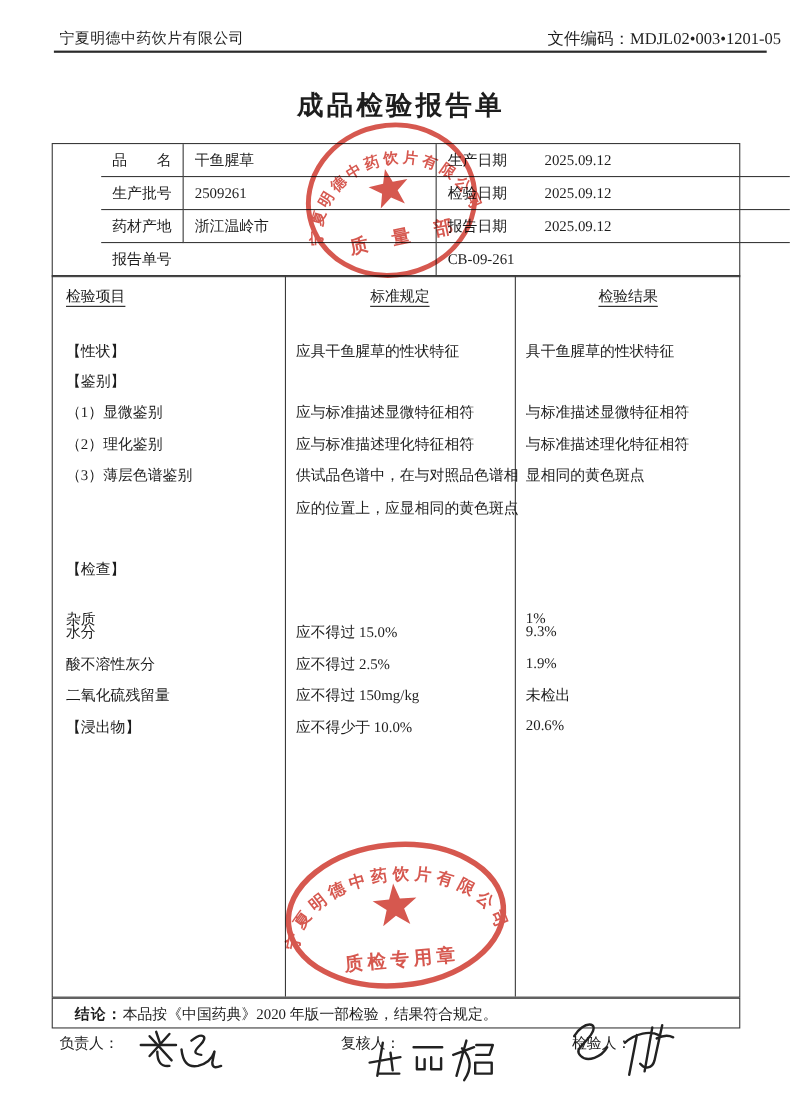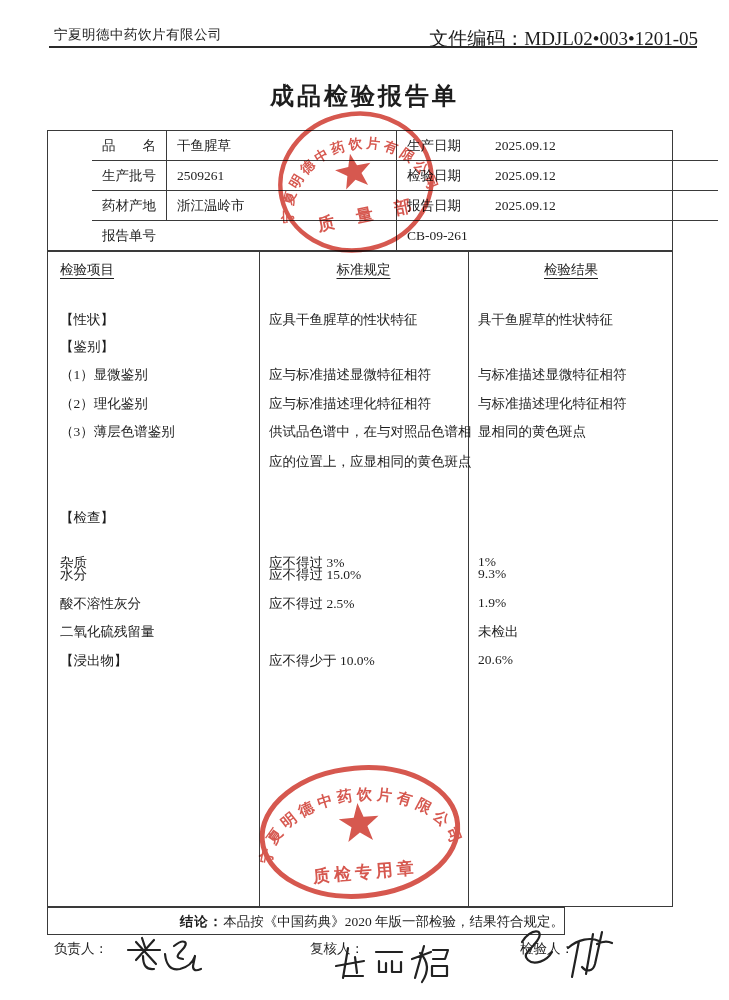--- a/index.html
+++ b/index.html
@@ -3,21 +3,21 @@
 <meta charset="utf-8">
 <style>
   * { margin:0; padding:0; box-sizing:border-box; }
   body { background:#fff; }
   .page {
     position:relative; width:729px; height:1000px; background:#ffffff;
     font-family:"Liberation Serif","DejaVu Serif",serif; color:#1d1d1d; overflow:hidden;
   }
   
   .company { position:absolute; left:54px; top:26px; font-size:13.5px; letter-spacing:.5px; }
-  .doccode { position:absolute; right:31px; top:26px; font-size:19px; }
+  .doccode { position:absolute; right:19px; top:26px; font-size:15px; }
   .hrule { position:absolute; left:49px; top:46px; width:648px; height:2px; background:#2a2a2a; }
   .title { position:absolute; left:0; top:80px; width:100%; text-align:center;
            font-size:24px; font-weight:bold; letter-spacing:3px; }
   
   .info { position:absolute; left:47px; top:130px; width:626px;
           display:grid; grid-template-columns:75px 230px 321px; grid-auto-rows:30px;
           border:1px solid #3a3a3a; font-size:13.5px;padding-left:44px; }
   .info > div { border-right:1px solid #3a3a3a; border-bottom:1px solid #3a3a3a;
                 line-height:29px; white-space:nowrap; overflow:hidden; }
   .info > div.lastcol { border-right:none; }
@@ -35,22 +35,22 @@
   .v1 { left:211px; } .v2 { left:420px; }
   .thead { position:absolute; top:10px; left:0; width:100%; }
   .h1 { position:absolute; left:12px; text-decoration:underline; text-underline-offset:4px; }
   .h2 { position:absolute; left:211px; width:209px; text-align:center; text-decoration:underline; text-underline-offset:4px; }
   .h3 { position:absolute; left:420px; width:206px; text-align:center; text-decoration:underline; text-underline-offset:4px; }
   .trow { position:absolute; left:0; width:100%; height:18px; }
   .c1 { position:absolute; left:12px;  white-space:nowrap; }
   .c2 { position:absolute; left:221px; width:198px; white-space:nowrap; }
   .c3 { position:absolute; left:430px; width:192px; white-space:nowrap; }
   
-  .concl { position:absolute; left:47px; top:907px; width:518px; height:28px;
-           border:1px solid #3a3a3a; line-height:27px; padding-left:10px; font-size:13.5px;text-align:right; }
+  .concl { position:absolute; left:47px; top:907px; width:626px; height:28px;
+           border:1px solid #3a3a3a; line-height:27px; padding-left:20px; font-size:13.5px; }
   .concl b { letter-spacing:1px; }
   .signrow { position:absolute; left:0; top:940px; width:100%; font-size:13.5px; }
   .slabel { position:absolute; white-space:nowrap; }
   .s1 { left:54px; } .s2 { left:310px; } .s3 { left:520px; }
   .sig { position:absolute; }
   .sig path { stroke:#222; stroke-width:2.2; fill:none; stroke-linecap:round; stroke-linejoin:round; }
   
   .stamp { position:absolute; mix-blend-mode:multiply; opacity:.85; }
   .stamp-top { left:272px; top:106px; transform:rotate(-12deg); }
   .stamp-bottom { left:256px; top:762px; transform:rotate(-5deg); }
@@ -124,35 +124,35 @@
       <span class="c2">应的位置上，应显相同的黄色斑点</span>
       <span class="c3"></span>
     </div>
     <div class="trow" style="top:258px">
       <span class="c1">【检查】</span>
       <span class="c2"></span>
       <span class="c3"></span>
     </div>
     <div class="trow" style="top:303px">
       <span class="c1">杂质</span>
-      <span class="c2">应不得过 3%</span>
       <span class="c3">1%</span>
     </div>
     <div class="trow" style="top:315px">
       <span class="c1">水分</span>
       <span class="c2">应不得过 15.0%</span>
       <span class="c3">9.3%</span>
     </div>
     <div class="trow" style="top:344px">
       <span class="c1">酸不溶性灰分</span>
       <span class="c2">应不得过 2.5%</span>
       <span class="c3">1.9%</span>
     </div>
     <div class="trow" style="top:372px">
       <span class="c1">二氧化硫残留量</span>
+      <span class="c2">应不得过 150mg/kg</span>
       <span class="c3">未检出</span>
     </div>
     <div class="trow" style="top:401px">
       <span class="c1">【浸出物】</span>
       <span class="c2">应不得少于 10.0%</span>
       <span class="c3">20.6%</span>
     </div>
   </div>
 
   <div class="concl">

